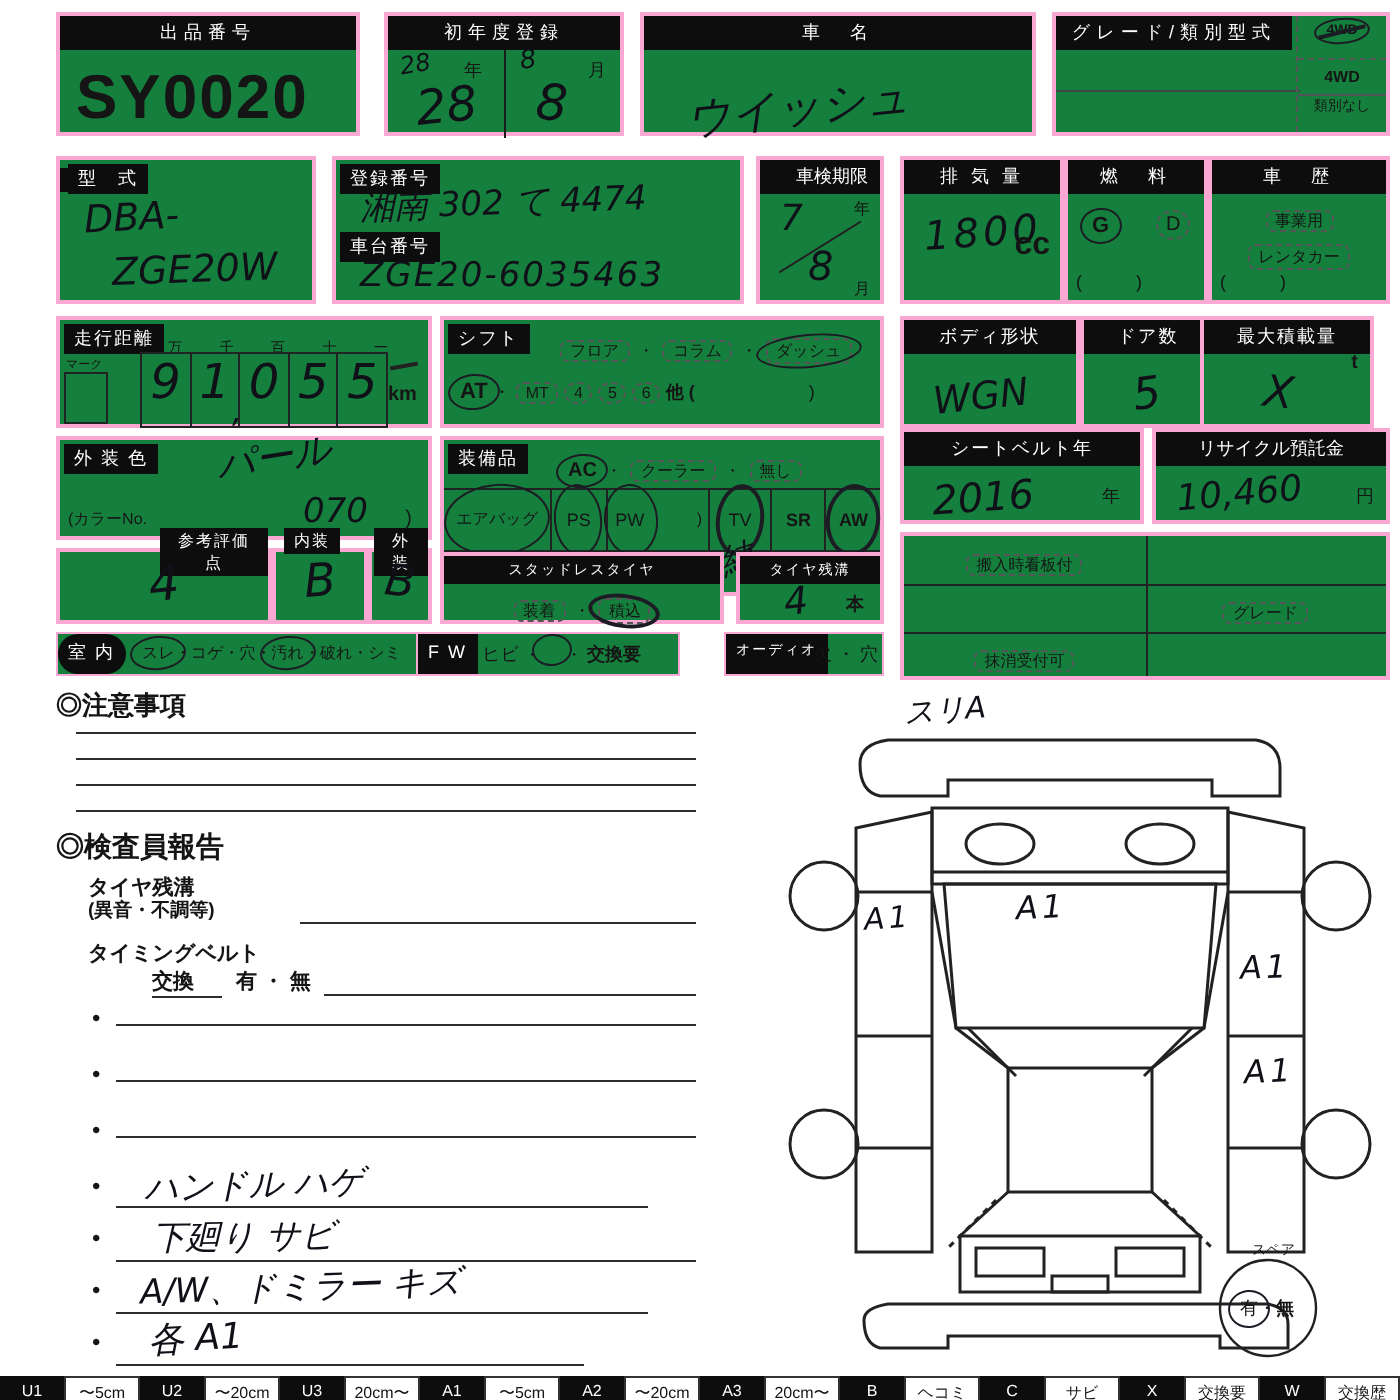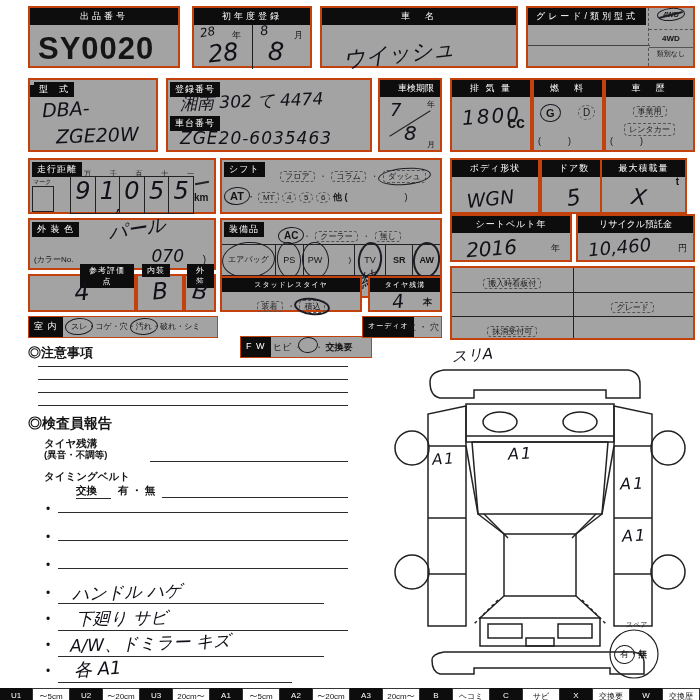--- a/index.html
+++ b/index.html
@@ -1,18 +1,18 @@
 <!DOCTYPE html>
 <html><head>
 <meta charset="utf-8">
 <style>
   html,body{margin:0;padding:0;}
   body{width:700px;height:700px;overflow:hidden;background:#f4f4f2;font-family:"Liberation Sans",sans-serif;color:#151515;}
   #sheet{position:relative;width:700px;height:700px;background:#ffffff;}
-  .box{position:absolute;border:2px solid #c2410c;background:#a3a3a3;box-sizing:border-box;}
+  .box{position:absolute;border:2px solid #f9a8d4;background:#15803d;box-sizing:border-box;}
   .blabel{background:#0d0d0d;color:#fff;font-size:9px;text-align:center;letter-spacing:3px;padding:2px 6px;box-sizing:border-box;}
   .blabel.sm{letter-spacing:1px;padding:1px 5px;display:inline-block;}
   .hand{font-family:"DejaVu Sans",sans-serif;font-style:italic;color:#101018;}
   .chip{border:1.2px dashed #555;border-radius:4px;padding:0 4px;font-size:8px;white-space:nowrap;}
   .hc{position:relative;display:inline-block;}
   .hc::after{content:"";position:absolute;inset:-3px -6px;border:1.6px solid #1c1c24;border-radius:50%;transform:rotate(-5deg);}
   .hc.heavy::after{border-width:2.4px;transform:rotate(7deg);}
   .hc.scrib::before{content:"";position:absolute;left:-4px;right:-4px;top:45%;border-top:2px solid #1c1c24;transform:rotate(-14deg);}
   .line{position:absolute;border-top:1.3px solid #2c2c2c;}
   .tt{position:absolute;font-size:10.5px;font-weight:bold;}
@@ -244,27 +244,27 @@
     </div>
   </div>
 
   <div class="box" style="left:368px;top:276px;width:74px;height:36px;">
     <div class="blabel" style="font-size:7px;letter-spacing:1px;">タイヤ残溝</div>
     <span class="hand" style="position:absolute;left:22px;top:12px;font-size:19px;transform:rotate(-6deg);">4</span>
     <span style="position:absolute;right:8px;top:18px;font-size:9px;font-weight:bold;">本</span>
   </div>
 
   <div class="box" style="left:28px;top:316px;width:190px;height:22px;border-width:1.5px;">
-    <span class="blabel sm" style="position:absolute;left:0;top:0;height:100%;line-height:16px;">室 内</span>
+    <span class="blabel sm" style="position:absolute;left:0;top:0;height:100%;line-height:16px;border-radius:10px;">室 内</span>
     <div style="position:absolute;left:42px;top:4px;font-size:8px;white-space:nowrap;">
       <span class="hc">スレ</span>・<span>コゲ</span>・<span>穴</span>・<span class="hc">汚れ</span>・<span>破れ</span>・<span>シミ</span>
     </div>
   </div>
 
-  <div class="box" style="left:240px;top:316px;width:132px;height:22px;border-width:1.5px;margin-top:20px;">
+  <div class="box" style="left:208px;top:316px;width:132px;height:22px;border-width:1.5px;">
     <span class="blabel sm" style="position:absolute;left:0;top:0;height:100%;line-height:16px;">F W</span>
     <div style="position:absolute;left:32px;top:3px;font-size:9px;white-space:nowrap;">
       <span>ヒビ</span>
       <span style="font-size:8px;">・</span>
       <span class="hc" style="display:inline-block;width:8px;height:10px;"></span>
       <span style="font-size:8px;">・</span>
       <span style="font-weight:bold;">交換要</span>
     </div>
   </div>
 

